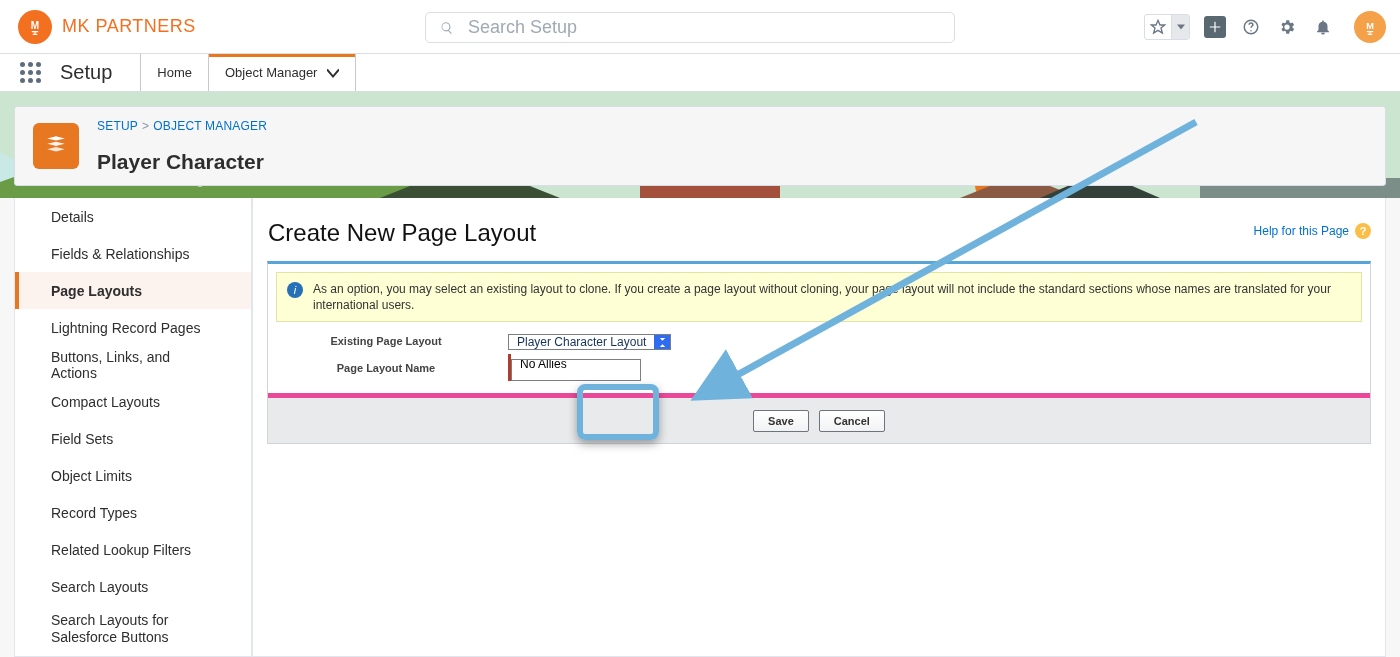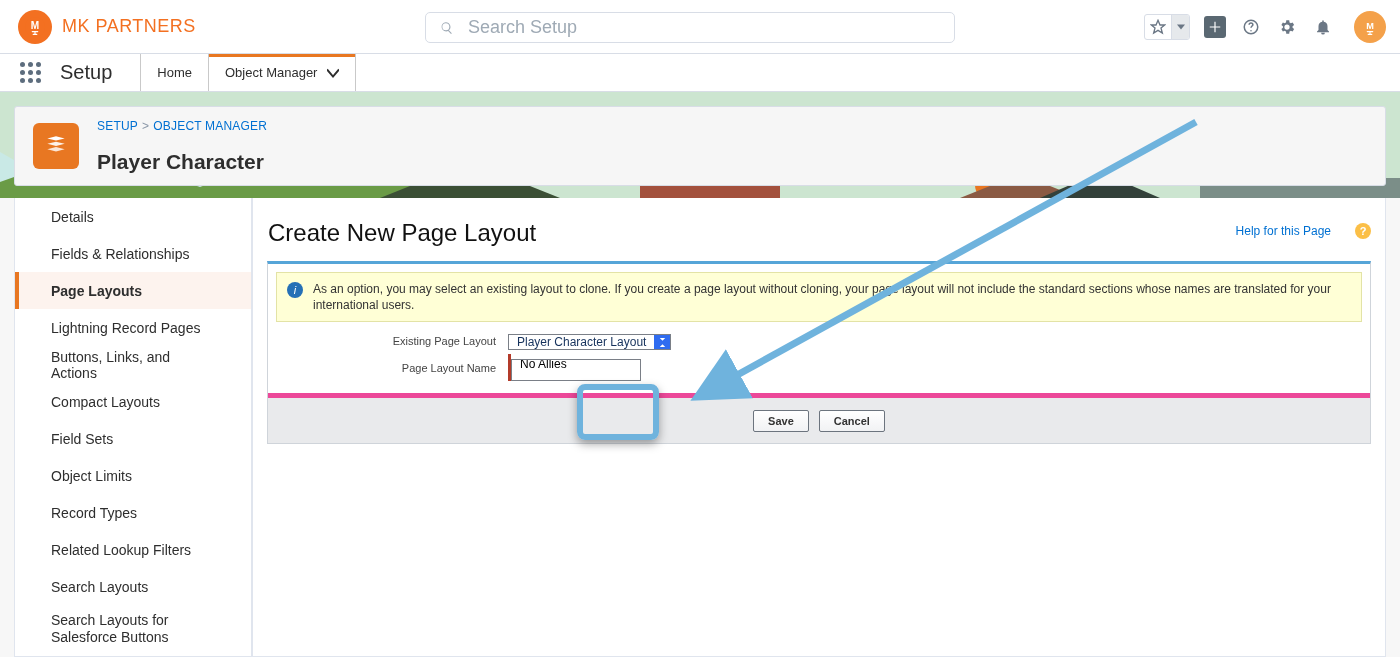--- a/index.html
+++ b/index.html
@@ -78,32 +78,32 @@
   .side-item{
     height:37px;display:flex;align-items:center;padding:0 32px;font-size:14px;color:#2e2e2e;border-left:4px solid transparent;
   }
   .side-item.active{background:#fdf3ee;font-weight:700;color:#2e2e2e;border-left-color:var(--orange);}
   .side-item.wrap{height:48px;line-height:1.2;}
   .side-item span{max-width:180px;}
 
   
   .main{position:absolute;left:252px;top:198px;right:14px;bottom:0;background:#fff;border:1px solid var(--panel-border);border-top:none;border-left:1px solid var(--panel-border);overflow:visible;}
   .page-title{font-size:24px;font-weight:400;color:#111;margin:21px 0 0 15px;}
-  .help-link{position:absolute;top:25px;right:14px;font-size:12px;display:flex;align-items:center;gap:24px;}
+  .help-link{position:absolute;top:25px;right:14px;font-size:12px;display:flex;align-items:center;gap:6px;}
   .help-link a{color:var(--link);text-decoration:none;}
   .help-q{width:16px;height:16px;border-radius:50%;background:#fbbf47;display:flex;align-items:center;justify-content:center;font-size:11px;font-weight:700;color:#fff;}
 
   .panel{margin:14px 14px 0 14px;border:1px solid #cfd4da;border-top:3px solid #56a5d8;}
   .panel-inner{padding:8px;}
   .info-box{display:flex;gap:10px;align-items:flex-start;background:#ffffd6;border:1px solid #e3e3a6;padding:8px 10px;font-size:12px;color:#333;line-height:1.35;}
   .info-box .i-badge{width:16px;height:16px;border-radius:50%;background:#2570b6;color:#fff;display:flex;align-items:center;justify-content:center;font-size:11px;font-style:italic;flex:0 0 auto;margin-top:1px;}
 
   .form{margin-top:10px;}
   .frow{display:flex;align-items:center;margin:4px 0;}
-  .flabel{width:220px;text-align:right;font-size:11px;font-weight:400;color:#444;margin-right:12px;}
+  .flabel{width:220px;text-align:center;font-size:11px;font-weight:700;color:#444;margin-right:12px;}
   .fld{position:relative;}
   .req-bar{position:absolute;left:0;top:0;bottom:0;width:3px;background:#b33b2a;}
   .select-wrap{display:inline-flex;align-items:center;border:1px solid #7a7f87;height:16px;font-size:12px;}
   .select-wrap .sel-val{padding:0 8px;}
   .select-wrap .sel-btn{width:16px;height:100%;background:#2f6cf0;display:flex;align-items:center;justify-content:center;}
   .select-wrap .sel-btn svg{width:9px;height:9px;fill:#fff;}
   .text-input{height:22px;border:1px solid #7a7f87;font-size:12px;padding:0 6px 12px 8px;width:130px;}
 
   .panel-footer{height:50px;background:#e9eaec;border-top:5px solid #ec4899;display:flex;align-items:center;justify-content:center;gap:10px;}
   .btn{height:22px;border:1px solid #6c747e;background:linear-gradient(#fff,#f1f2f4);font-size:11px;font-weight:700;color:#333;padding:0 14px;border-radius:2px;cursor:pointer;}

